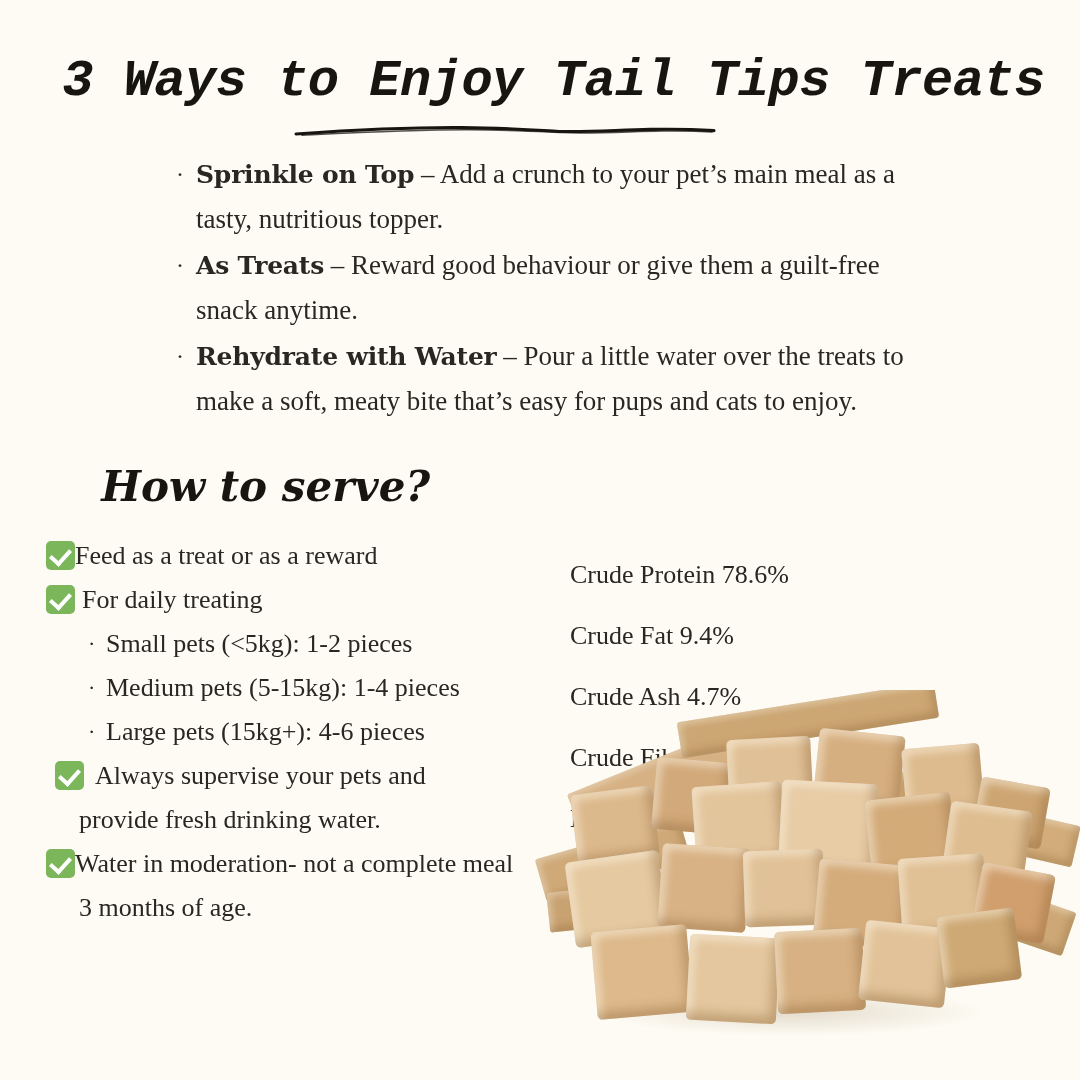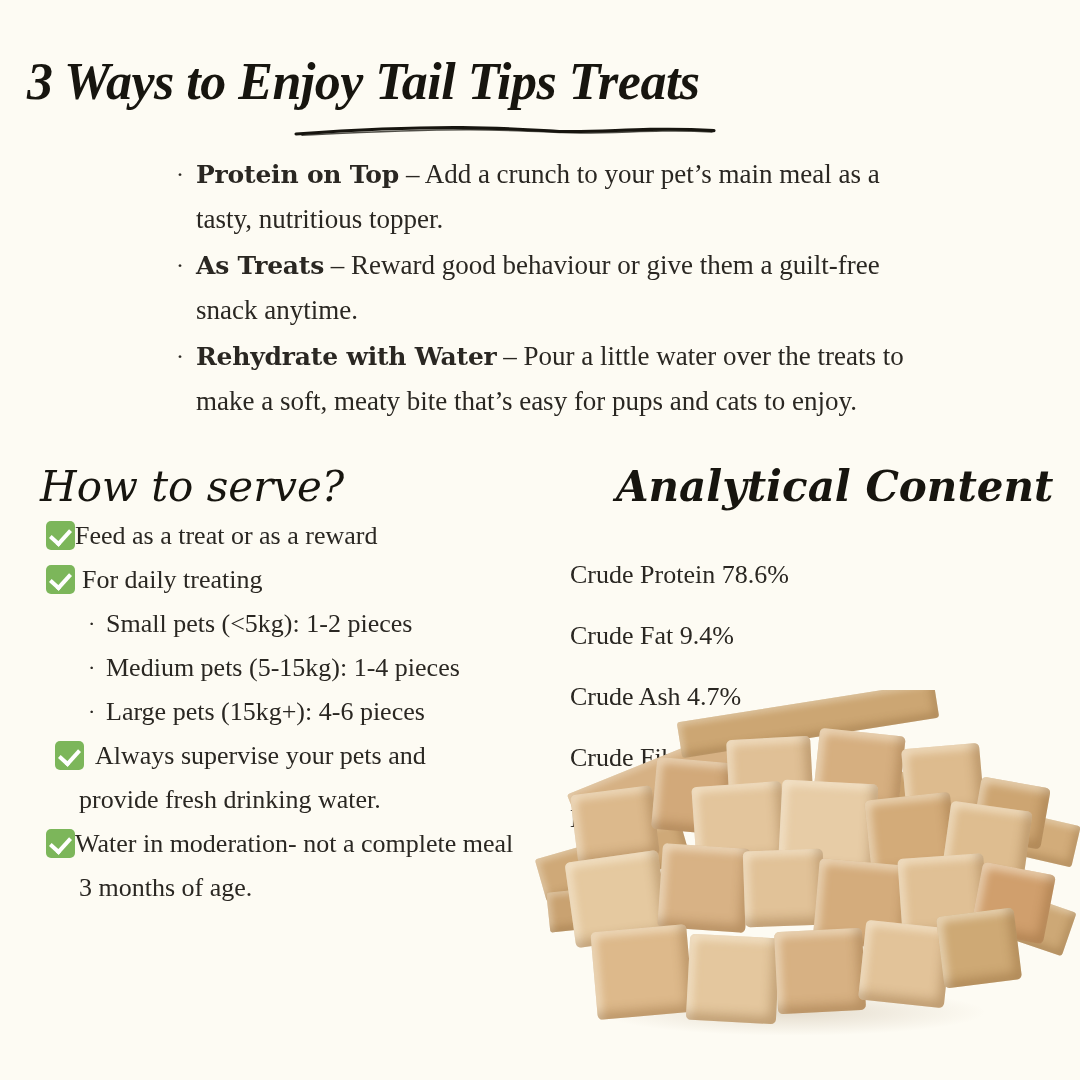--- a/index.html
+++ b/index.html
@@ -9,21 +9,22 @@
     font-family:"Liberation Serif", serif;
     color:#272522;
     overflow:hidden;
     position:relative;
   }
   .page{position:absolute;inset:0;}
 
   
   .title{
     position:absolute;left:0;right:0;top:52px;
-    font-family:Liberation Serif, serif;
+    text-align:center;
+    font-family:Liberation Mono, monospace;
     font-style:italic;
     font-weight:700;
     font-size:52px;
     letter-spacing:-0.5px;
     color:#17150F;
     white-space:nowrap;
     padding-left:27px;
   }
   .rule{
     position:absolute;left:294px;top:124px;width:422px;height:14px;
@@ -49,38 +50,38 @@
   .intro-item b{
     font-family:"DejaVu Serif", serif;
     font-weight:700;
     font-size:25px;
     letter-spacing:-0.2px;
   }
 
   
   .h-serve{
     position:absolute;left:40px;top:462px;width:390px;
-    text-align:left;
+    text-align:right;
     font-family:"DejaVu Serif", serif;
-    font-style:italic;font-weight:400;
+    font-style:italic;font-weight:700;
     font-size:42px;color:#17150F;
     white-space:nowrap;
   }
   .h-analytical{
     position:absolute;left:616px;top:462px;width:400px;
     text-align:center;
     font-family:"DejaVu Serif", serif;
     font-style:italic;font-weight:700;
     font-size:42px;color:#17150F;
     white-space:nowrap;
   }
 
   
   .serve{
-    position:absolute;left:46px;top:514px;width:510px;
+    position:absolute;left:46px;top:534px;width:510px;
     font-size:26px;
     line-height:44px;
     color:#2A2722;
   }
   .srow{position:relative;min-height:44px;}
   .chk{
     display:inline-block;vertical-align:-6px;
     width:29px;height:29px;border-radius:5px;
     background:#7CB65A;
     position:relative;
@@ -143,38 +144,37 @@
 
   <svg class="rule" viewBox="0 0 422 14" preserveAspectRatio="none">
     <path d="M2,10 C60,6 110,3.2 168,3.6 C210,3.9 238,5.8 262,7.2 C286,8.6 320,6.2 356,5.4 C382,4.8 404,5.6 420,6.6" fill="none" stroke="#17150F" stroke-width="3.1" stroke-linecap="round"></path>
     <path d="M8,11.2 C70,8.2 120,5.6 176,5.8 C214,6 244,7.6 268,8.6 C300,9.8 334,7.6 368,7 C390,6.6 406,7.2 418,8" fill="none" stroke="#17150F" stroke-width="1.5" stroke-linecap="round" opacity=".75"></path>
   </svg>
 
   <div class="intro">
 
     <div class="intro-item">
       <span class="dot">·</span>
-      <b>Protein on Top</b><span> – </span><span>Add a crunch to your pet’s main meal as a tasty, nutritious topper.</span>
+      <b>Sprinkle on Top</b><span> – </span><span>Add a crunch to your pet’s main meal as a tasty, nutritious topper.</span>
     </div>
 
     <div class="intro-item">
       <span class="dot">·</span>
       <b>As Treats</b><span> – </span><span>Reward good behaviour or give them a guilt-free snack anytime.</span>
     </div>
 
     <div class="intro-item">
       <span class="dot">·</span>
       <b>Rehydrate with Water</b><span> – </span><span>Pour a little water over the treats to make a soft, meaty bite that’s easy for pups and cats to enjoy.</span>
     </div>
 
   </div>
 
   <div class="h-serve">How to serve?</div>
 
-  <div class="h-analytical">Analytical Content</div>
 
   <div class="serve">
 
     <div class="srow">
       <span class="chk"></span><span>Feed as a treat or as a reward</span>
     </div>
 
     <div class="srow">
       <span class="chk sp"></span><span>For daily treating</span>
     </div>

